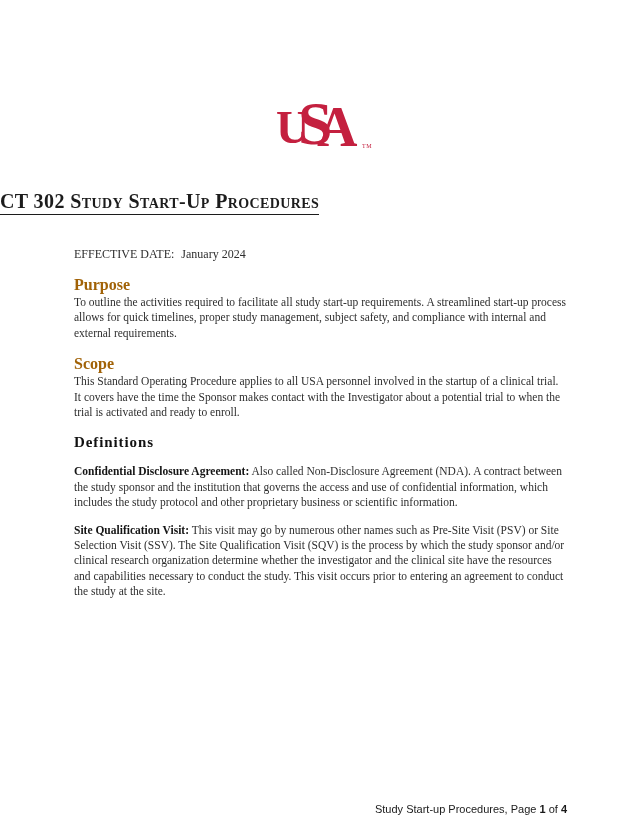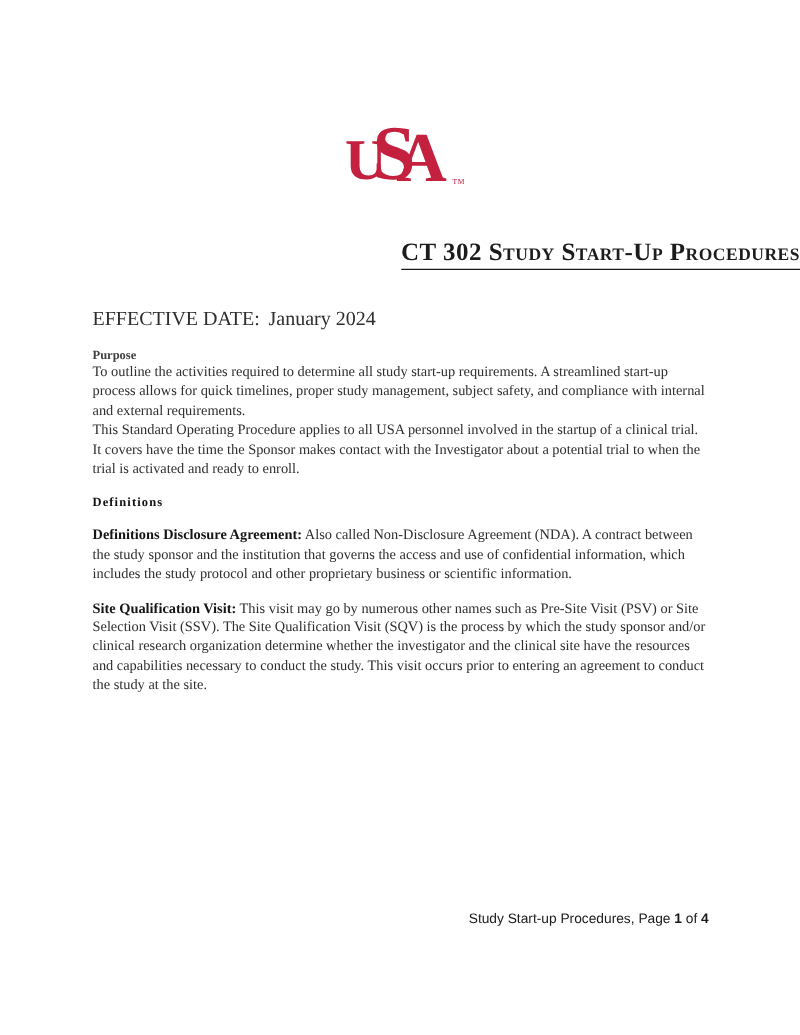--- a/index.html
+++ b/index.html
@@ -29,53 +29,53 @@
   .m-s{left:22px;top:-4px;font-size:62px;}
   .m-a{left:41px;top:3px;font-size:56px;}
   .tm{right:-8px;bottom:-3px;font-size:6px;font-weight:normal;letter-spacing:.5px;}
   .wordmark{
     margin-top:11px;
     color:var(--usa-blue);
     font-size:15px;line-height:18px;
     letter-spacing:3.5px;font-weight:500;
   }
   
-  .title{margin-top:33px;text-align:right;}
+  .title{margin-top:33px;text-align:left;}
   .title .title-text{
     display:inline-block;
     font-size:20px;font-weight:bold;
     font-variant:small-caps;
     letter-spacing:.4px;
     color:var(--ink);
     border-bottom:1.6px solid var(--ink);
     padding-bottom:1px;
   }
   
   .content{padding:0 74px;}
-  .date-line{margin-top:31px;font-size:16px;color:var(--body-ink);}
+  .date-line{margin-top:31px;font-size:12px;color:var(--body-ink);}
   .date-line .date-value{margin-left:7px;}
   h2.sec{
-    font-size:10px;font-weight:bold;color:#404040;
+    font-size:16px;font-weight:bold;color:#a16207;
     margin-top:14px;margin-bottom:1px;
   }
   h2.defs{
-    font-size:10px;font-weight:bold;color:#111;
+    font-size:15px;font-weight:bold;color:#111;
     letter-spacing:.9px;
     margin-top:14px;margin-bottom:13px;
   }
   p.body-text{
     font-size:11.5px;line-height:15.4px;
     white-space:pre-wrap;
     color:var(--body-ink);
   }
   p.def{margin-bottom:12px;}
   p.def strong{color:#151515;}
   
   .footer{
-    position:absolute;right:73px;top:729px;
+    position:absolute;right:73px;top:803px;
     font-family:"Liberation Sans","DejaVu Sans",sans-serif;
     font-size:11px;color:#1a1a1a;
   }
   .footer b{font-weight:bold;}
 </style>
 </head>
 <body>
 
 <div class="page">
 
@@ -95,31 +95,32 @@
   </h1>
 
   <div class="content">
 
     <p class="date-line">
       <span>EFFECTIVE DATE:</span><span class="date-value">January 2024</span>
     </p>
 
     <section>
       <h2 class="sec">Purpose</h2>
-      <p class="body-text">To outline the activities required to determine all study start-up requirements. A streamlined start-up process allows for quick timelines, proper study management, subject safety, and compliance with internal and external requirements.</p>
+      <p class="body-text">To outline the activities required to facilitate all study start-up requirements. A streamlined start-up process allows for quick timelines, proper study management, subject safety, and compliance with internal and external requirements.</p>
     </section>
 
     <section>
+      <h2 class="sec">Scope</h2>
       <p class="body-text">This Standard Operating Procedure applies to all USA personnel involved in the startup of a clinical trial.  It covers have the time the Sponsor makes contact with the Investigator about a potential trial to when the trial is activated and ready to enroll.</p>
     </section>
 
     <section>
       <h2 class="defs">Definitions</h2>
 
-      <p class="body-text def"><strong>Definitions Disclosure Agreement:</strong> <span>Also called Non-Disclosure Agreement (NDA). A contract between the study sponsor and the institution that governs the access and use of confidential information, which includes the study protocol and other proprietary business or scientific information.</span></p>
+      <p class="body-text def"><strong>Confidential Disclosure Agreement:</strong> <span>Also called Non-Disclosure Agreement (NDA). A contract between the study sponsor and the institution that governs the access and use of confidential information, which includes the study protocol and other proprietary business or scientific information.</span></p>
 
       <p class="body-text def"><strong>Site Qualification Visit:</strong> <span>This visit may go by numerous other names such as Pre-Site Visit (PSV) or Site Selection Visit (SSV). The Site Qualification Visit (SQV) is the process by which the study sponsor and/or clinical research organization determine whether the investigator and the clinical site have the resources and capabilities necessary to conduct the study. This visit occurs prior to entering an agreement to conduct the study at the site.</span></p>
 
     </section>
 
   </div>
 
   <div class="footer">
     <span>Study Start-up Procedures, Page </span><b>1</b><span> of </span><b>4</b>
   </div>

